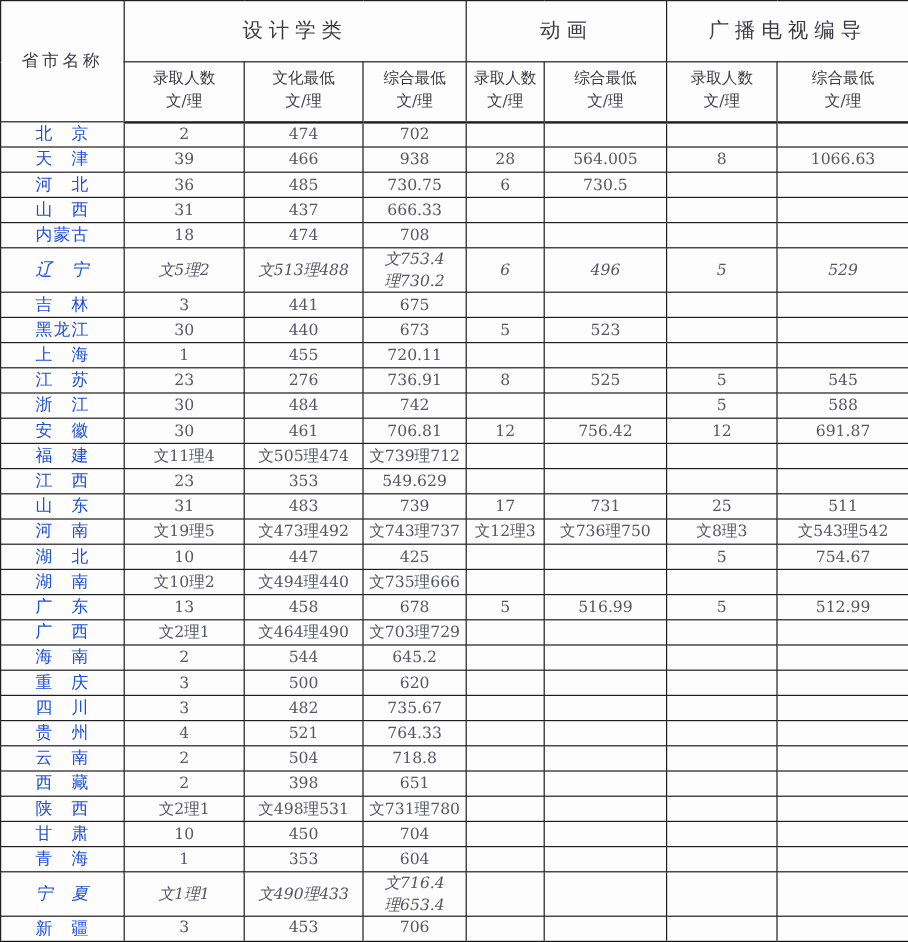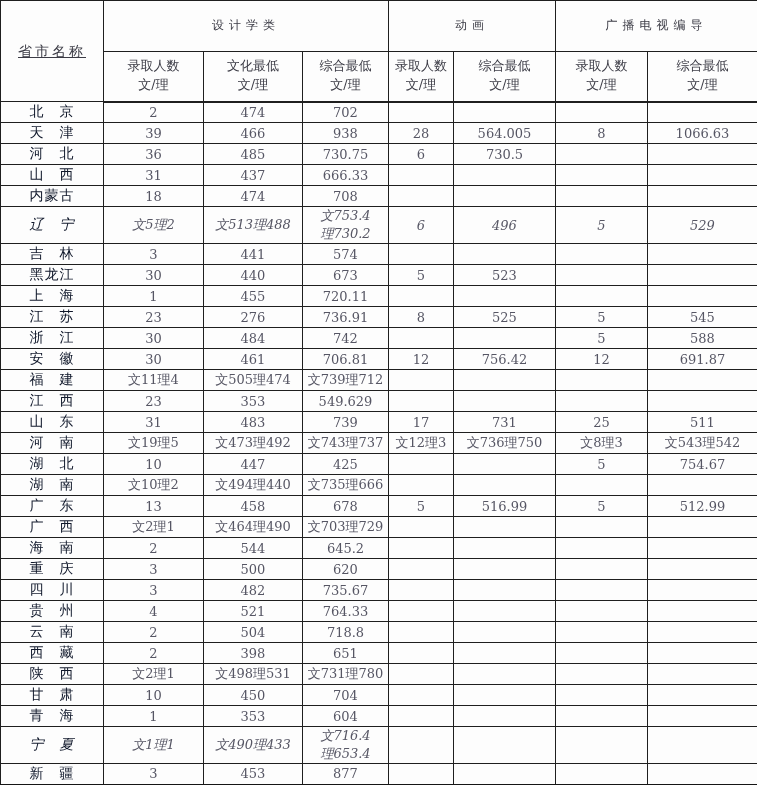--- a/index.html
+++ b/index.html
@@ -22,26 +22,26 @@
     font-size: 13px;
     font-weight: normal;
     color: #565664;
     white-space: pre-line;
     overflow: hidden;
   }
   thead th { color: #3b3b45; line-height: 1.45; }
   thead tr.group-row { height: 51px; }
   thead tr.sub-row { height: 50px; margin-left: 11px; }
   thead tr.sub-row th { border-bottom: 2px solid #1f1f1f; }
-  th.group { letter-spacing: 5px; font-size: 12px; }
-  th.province-head { letter-spacing: 3px; font-size: 14px; text-decoration: underline; }
+  th.group { letter-spacing: 5px; font-size: 17px; }
+  th.province-head { letter-spacing: 3px; font-size: 14px; }
   tbody tr { height: 21px; }
   tbody tr.tall { height: 29px; font-style: italic; }
   td.province {
-    color: #0f172a;
+    color: #1d4ed8;
     font-size: 14px;
     letter-spacing: 1px;
   }
   tbody tr.partial { height: 14px; }
   tbody tr.partial td { border-top: 2px solid #151515; border-bottom: none; }
 </style>
 </head>
 <body>
 
 <table>
@@ -138,21 +138,21 @@
 理730.2</td>
         <td>6</td>
         <td>496</td>
         <td>5</td>
         <td>529</td>
       </tr>
       <tr>
         <td class="province">吉　林</td>
         <td>3</td>
         <td>441</td>
-        <td>574</td>
+        <td>675</td>
         <td></td>
         <td></td>
         <td></td>
         <td></td>
       </tr>
       <tr>
         <td class="province">黑龙江</td>
         <td>30</td>
         <td>440</td>
         <td>673</td>
@@ -379,21 +379,21 @@
 理653.4</td>
         <td></td>
         <td></td>
         <td></td>
         <td></td>
       </tr>
       <tr>
         <td class="province">新　疆</td>
         <td>3</td>
         <td>453</td>
-        <td>877</td>
+        <td>706</td>
         <td></td>
         <td></td>
         <td></td>
         <td></td>
       </tr>
       <tr class="partial">
         <td></td>
         <td></td>
         <td></td>
         <td></td>

